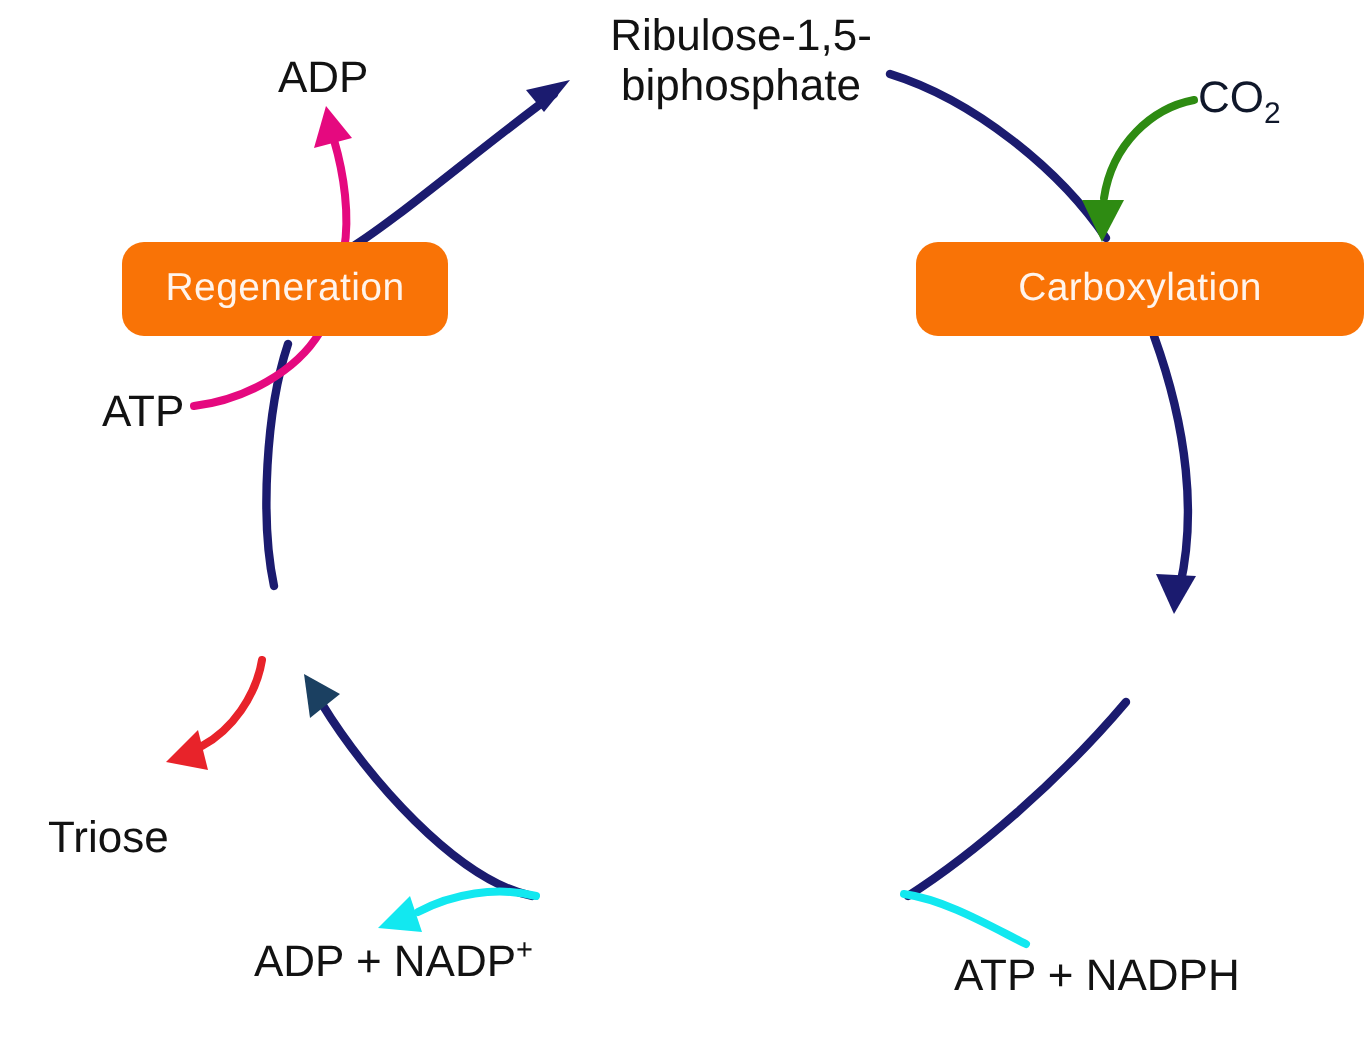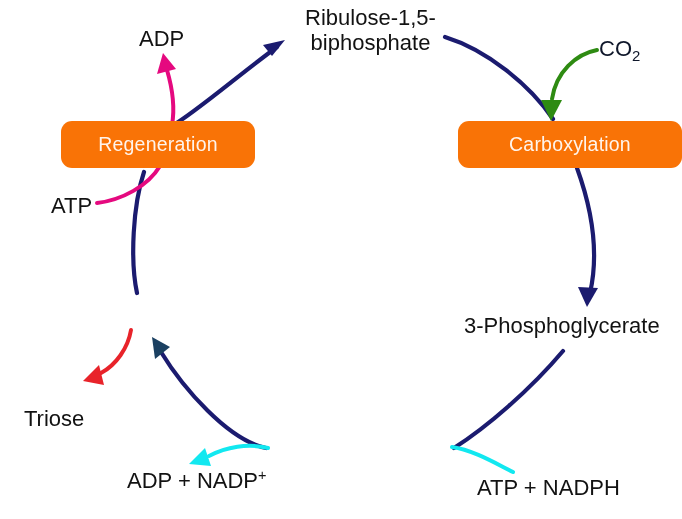--- a/index.html
+++ b/index.html
@@ -122,35 +122,34 @@
       <path d="M 189 464 L 211 466 L 205 448 Z" fill="#12E8F0"></path>
     </g>
 
     <g>
       <path d="M 131 330 C 128 348, 116 365, 101 373" fill="none" stroke="#E8232A" stroke-width="4.0" stroke-linecap="round"></path>
       <path d="M 83 381 L 104 385 L 99 365 Z" fill="#E8232A"></path>
     </g>
 
   </svg>
 
-  <div class="node-box" style="left:61px; top:121px; width:194px; height:47px;">
+  <div class="node-box" style="left:61px; top:121px; width:163px; height:47px;">
     <span class="node-label">Regeneration</span>
   </div>
 
   <div class="node-box" style="left:458px; top:121px; width:224px; height:47px;">
     <span class="node-label">Carboxylation</span>
   </div>
 
 
   <div class="free-label two-line" style="left:293px; top:5px; width:155px;">
     <span>Ribulose-1,5-</span><br>
     <span>biphosphate</span>
   </div>
 
-  <div class="free-label" style="left:464px; top:313px;">3-Phosphoglycerate</div>
 
 
   <div class="free-label" style="left:24px; top:381px;">
     <br>
     <span>Triose</span>
   </div>
 
   <div class="free-label" style="left:139px; top:26px;">ADP</div>
 
   <div class="free-label" style="left:51px; top:193px;">ATP</div>

